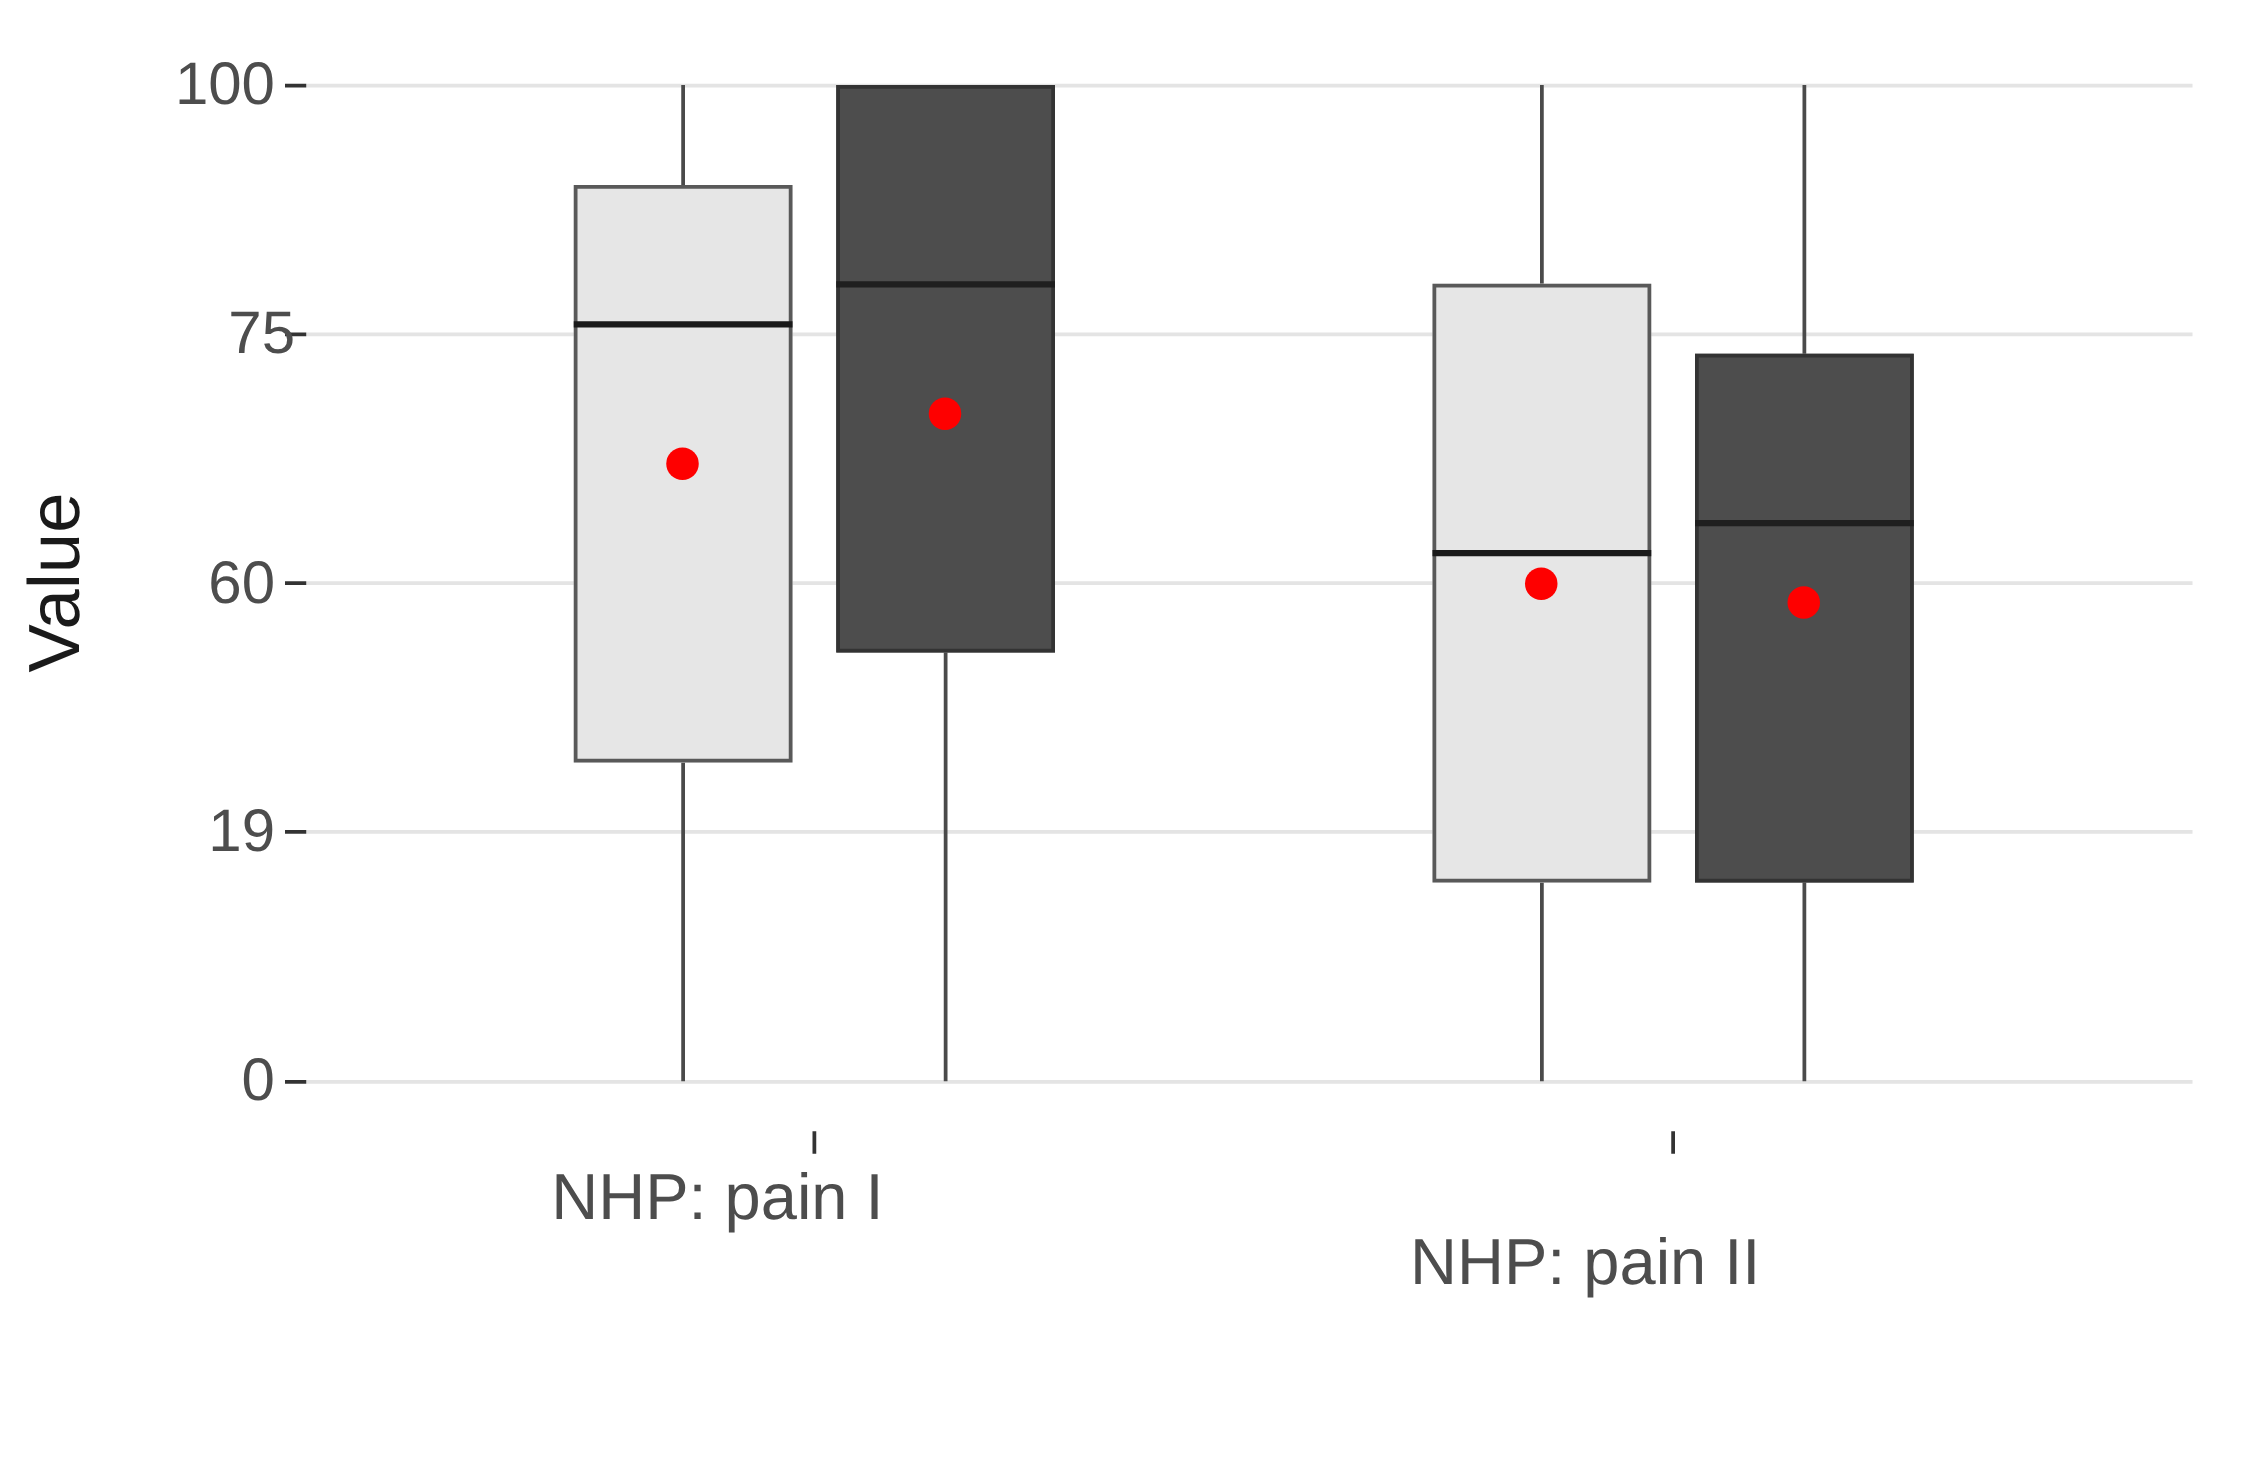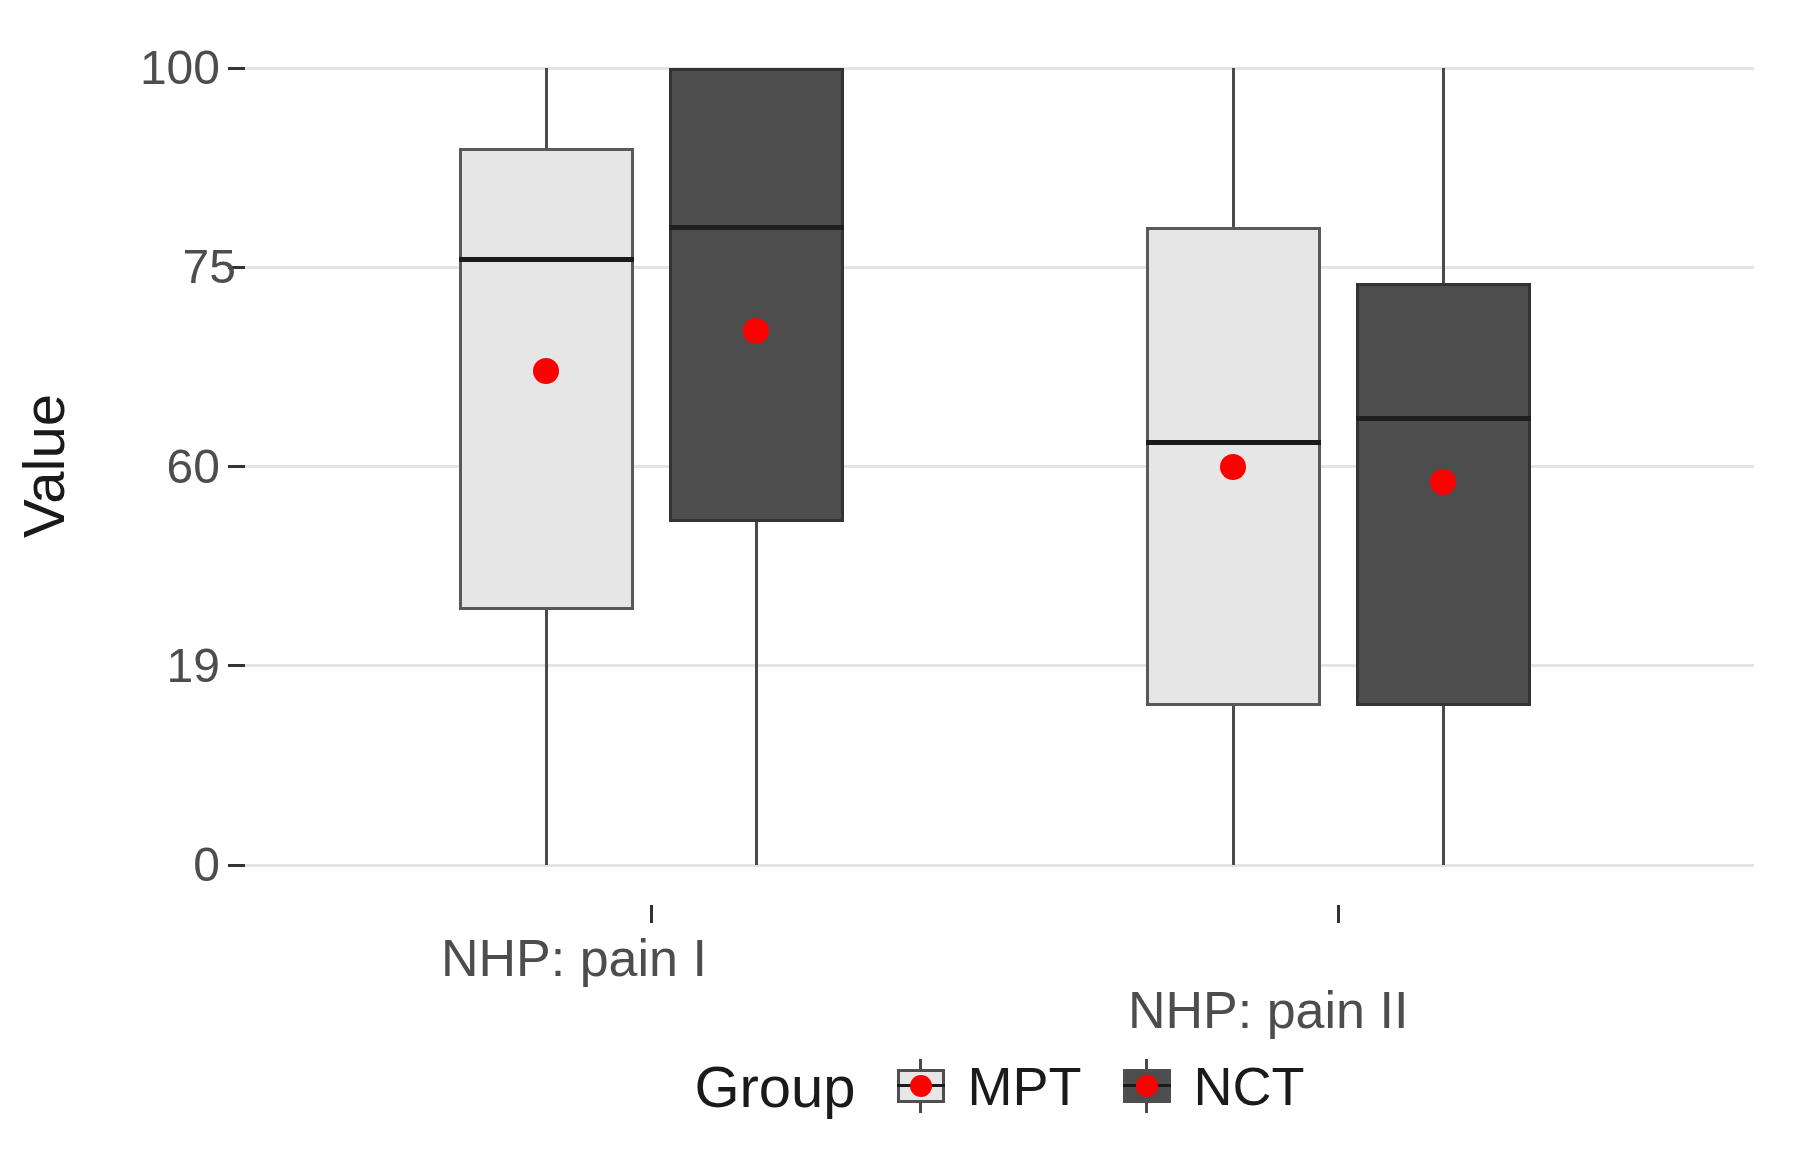--- a/index.html
+++ b/index.html
@@ -81,34 +81,13 @@
       <div class="whisker" style="left: 754.5px; top: 522.29px; height: 342.71px;"></div>
       <div class="boxrect" style="left: 668.5px; top: 68px; width: 175px; height: 454.29px; background: rgb(77, 77, 77); border: 3px solid rgb(51, 51, 51);"></div>
       <div class="median" style="left: 668.5px; top: 224.9px; width: 175px; background: rgb(31, 31, 31);"></div>
       <div class="meandot" style="left: 743px; top: 318.01px; width: 26px; height: 26px; background: rgb(254, 0, 0);"></div>
       <div class="whisker" style="left: 1441.5px; top: 68px; height: 215.19px;"></div>
       <div class="whisker" style="left: 1441.5px; top: 705.6px; height: 159.4px;"></div>
       <div class="boxrect" style="left: 1355.5px; top: 283.19px; width: 175px; height: 422.41px; background: rgb(77, 77, 77); border: 3px solid rgb(51, 51, 51);"></div>
       <div class="median" style="left: 1355.5px; top: 416.18px; width: 175px; background: rgb(31, 31, 31);"></div>
       <div class="meandot" style="left: 1430px; top: 469.44px; width: 26px; height: 26px; background: rgb(254, 0, 0);"></div>
     </div>
-  <div class="legend">
-    <span class="legend-title">Group</span>
-    <span class="legend-item">
-      <span class="legend-key">
-        <span class="k-line"></span>
-        <span class="k-box" style="background: rgb(230, 230, 230);"></span>
-        <span class="k-med"></span>
-        <span class="k-dot" style="background: rgb(254, 0, 0);"></span>
-      </span>
-      <span class="legend-label">MPT</span>
-    </span>
-    <span class="legend-item">
-      <span class="legend-key">
-        <span class="k-line"></span>
-        <span class="k-box" style="background: rgb(77, 77, 77);"></span>
-        <span class="k-med"></span>
-        <span class="k-dot" style="background: rgb(254, 0, 0);"></span>
-      </span>
-      <span class="legend-label">NCT</span>
-    </span>
-  </div>
 </div>
 
 </body></html>

